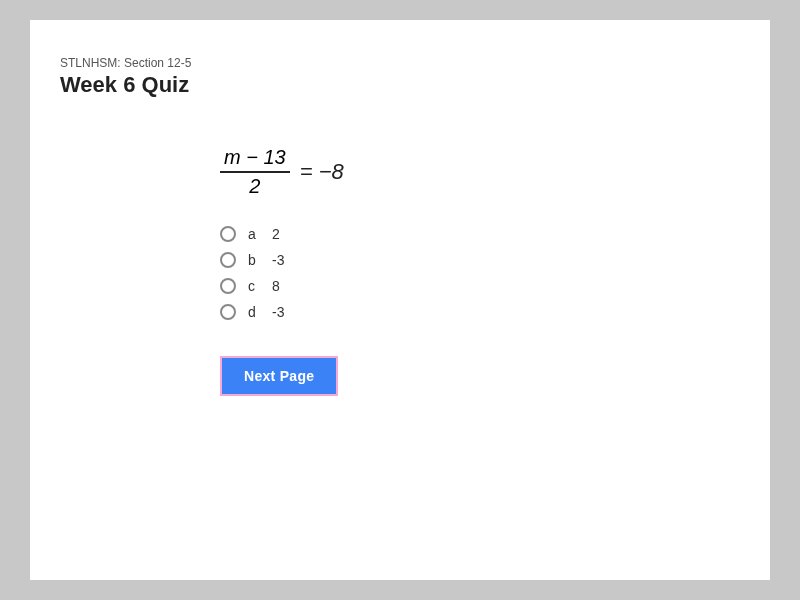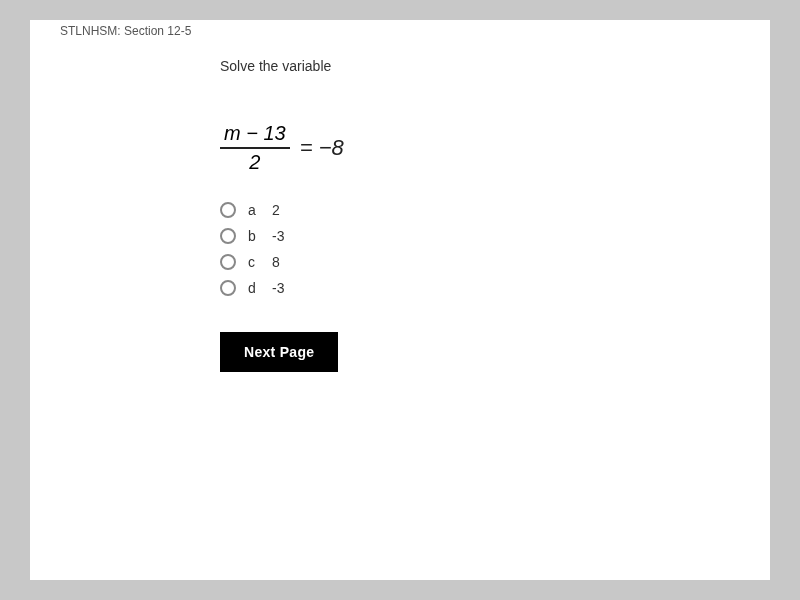--- a/index.html
+++ b/index.html
@@ -14,21 +14,21 @@
       background-color: #c8c8c8;
       font-family: Arial, sans-serif;
       overflow: hidden;
     }
 
     .page-wrapper {
       width: 740px;
       height: 560px;
       background-color: #ffffff;
       margin: 20px auto;
-      padding: 4px 30px;
+      padding: 36px 30px;
       position: relative;
     }
 
     .header-section {
       margin-bottom: 20px;
     }
 
     .section-label {
       font-size: 12px;
       color: #555;
@@ -127,43 +127,43 @@
       width: 12px;
     }
 
     .choice-value {
       font-size: 14px;
       color: #333;
       width: 30px;
     }
 
     .next-page-btn {
-      background-color: #000000;
+      background-color: #3b82f6;
       color: #ffffff;
-      border: 2px solid #000000;
+      border: 2px solid #f9a8d4;
       padding: 10px 22px;
       font-size: 14px;
       font-weight: bold;
       cursor: pointer;
       letter-spacing: 0.3px;
     }
   </style>
 </head>
 <body>
 
 <div class="page-wrapper">
 
   <div class="header-section">
     <div class="section-label">STLNHSM: Section 12-5</div>
+    <div class="page-title">Week 6 Quiz</div>
   </div>
 
   <div class="content-area">
 
 
-    <div class="question-prompt">Solve the variable</div>
 
     <div class="equation-container">
       <div class="fraction">
         <div class="numerator">m − 13</div>
         <div class="denominator">2</div>
       </div>
       <div class="equals-rhs">= −8</div>
     </div>
 
     <div class="answer-choices">

